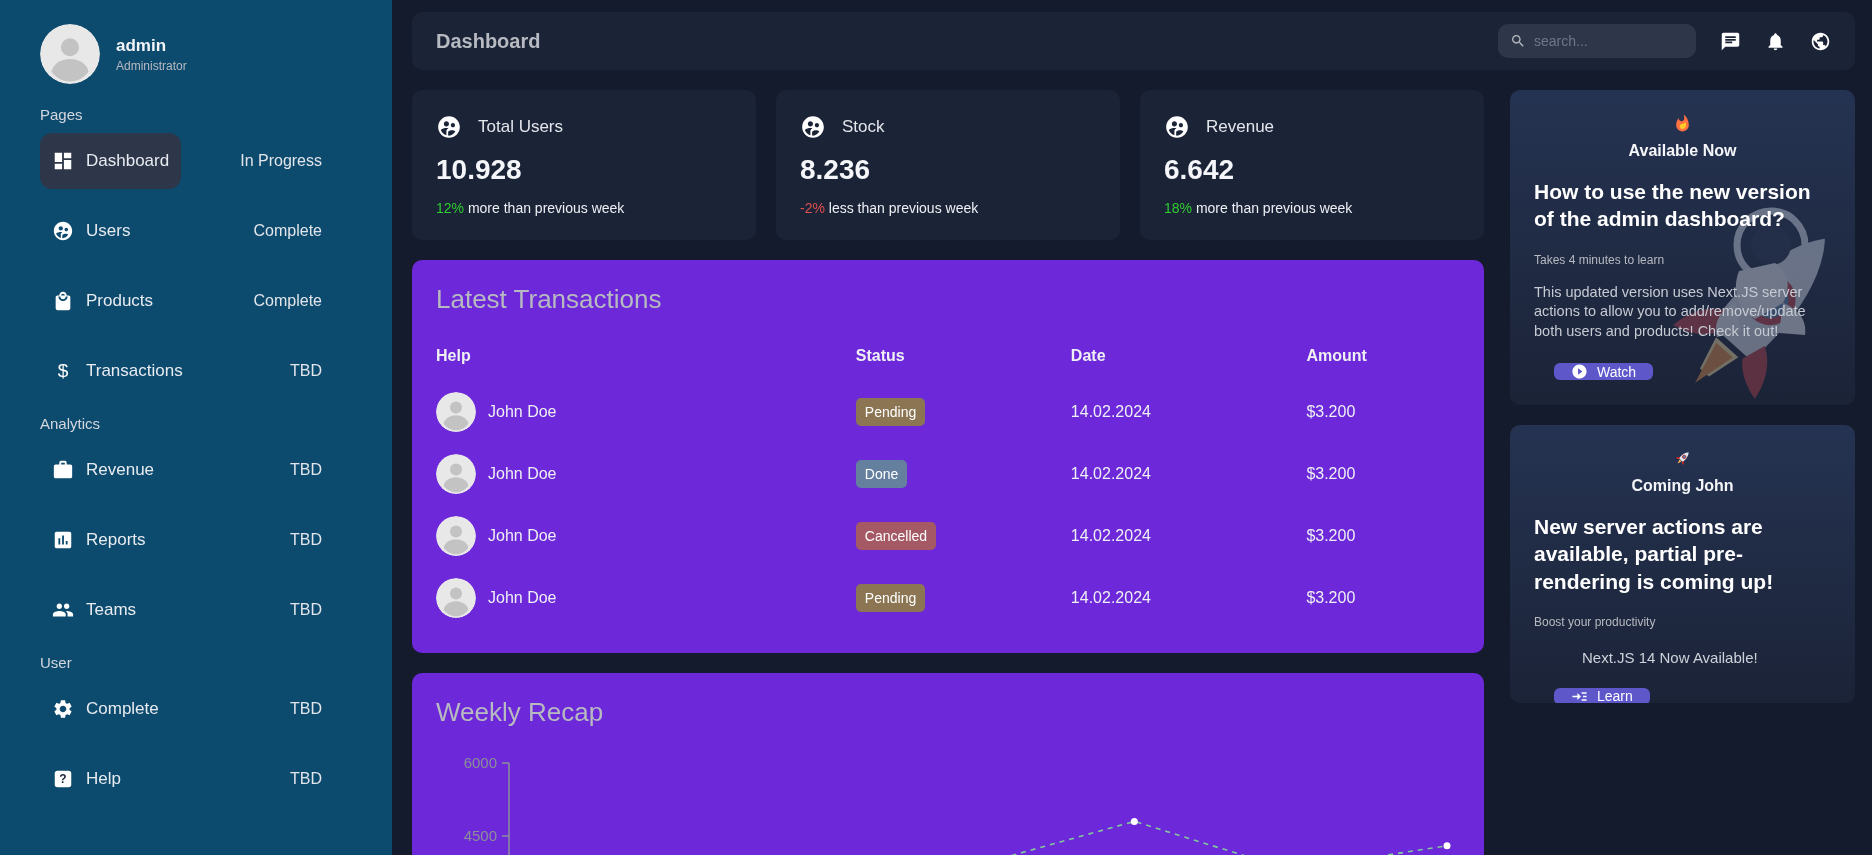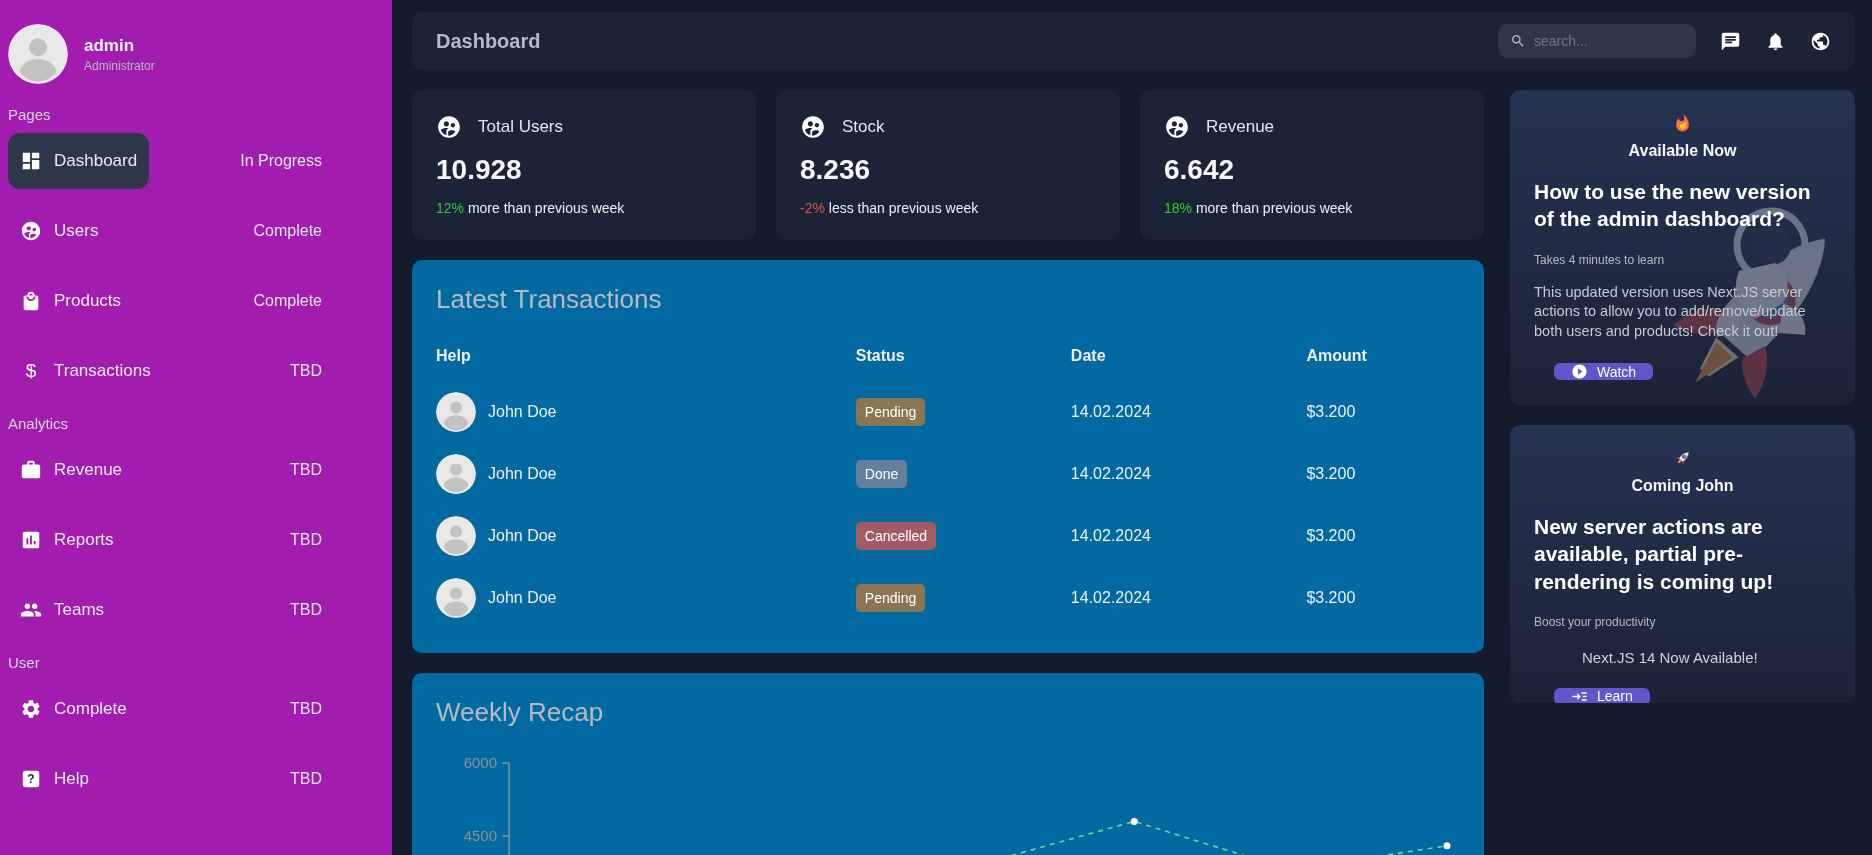--- a/index.html
+++ b/index.html
@@ -9,22 +9,22 @@
     font-family:"Liberation Sans", sans-serif;
     color:#fff;
     display:flex;
   }
   svg { display:block; }
   .wfill { fill:#fff; }
 
   
   .sidebar {
     width:392px; flex:none; height:100%;
-    background:#a21caf;
-    padding:24px 70px 24px 8px;
+    background:#0c4a6e;
+    padding:24px 70px 24px 40px;
     position:relative;
   }
   .side-user { display:flex; align-items:center; gap:16px; margin-bottom:22px; }
   .avatar-lg { width:60px; height:60px; border-radius:50%; overflow:hidden; flex:none; }
   .side-user-name { font-size:17px; font-weight:bold; color:#f2f4f8; }
   .side-user-role { font-size:12px; color:#b7bac1; margin-top:3px; }
   .side-cat { font-size:15px; color:#d3d7de; margin:16px 0 10px 0; font-weight:400; }
   .menu-row { display:flex; align-items:center; justify-content:space-between; margin-bottom:14px; }
   .menu-link {
     display:flex; align-items:center; gap:12px;
@@ -76,21 +76,21 @@
     flex:1; background:#1b2337; border-radius:10px;
     padding:24px; height:150px; cursor:pointer;
     display:flex; flex-direction:column; justify-content:space-between;
   }
   .stat-head { display:flex; align-items:center; gap:16px; font-size:17px; color:#e3e6eb; }
   .stat-head svg { width:26px; height:26px; }
   .stat-value { font-size:28px; font-weight:bold; color:#f4f6f9; }
   .stat-note { font-size:14px; color:#eef0f4; }
 
   
-  .panel { background:#0369a1; border-radius:10px; padding:24px; }
+  .panel { background:#6d28d9; border-radius:10px; padding:24px; }
   .panel-title { font-size:26px; font-weight:300; color:#b7bac1; margin-bottom:22px; }
   table.tx { width:100%; border-collapse:collapse; }
   table.tx th {
     text-align:left; font-size:16px; font-weight:600; color:#eef0f4;
     padding:10px 0 16px 0;
   }
   table.tx td { font-size:16px; color:#eef0f4; padding:11px 0; }
   .col-name { width:41%; } .col-status { width:21%; } .col-date { width:23%; } .col-amount { width:15%; }
   .name-cell { display:flex; align-items:center; gap:12px; }
   .avatar-sm { width:40px; height:40px; border-radius:50%; overflow:hidden; flex:none; }

